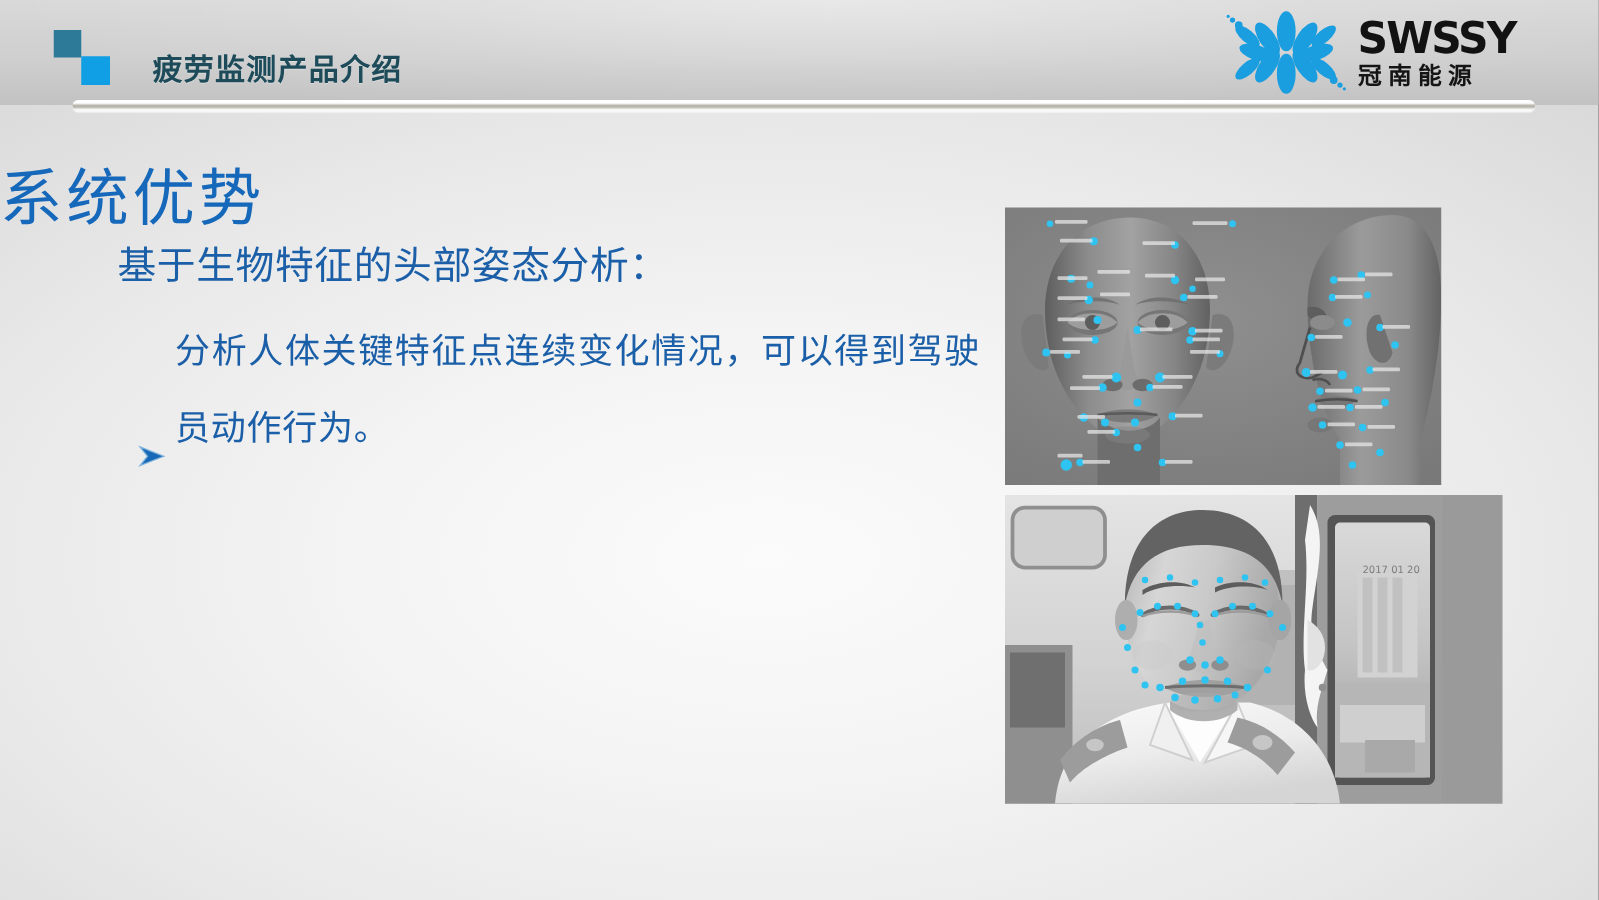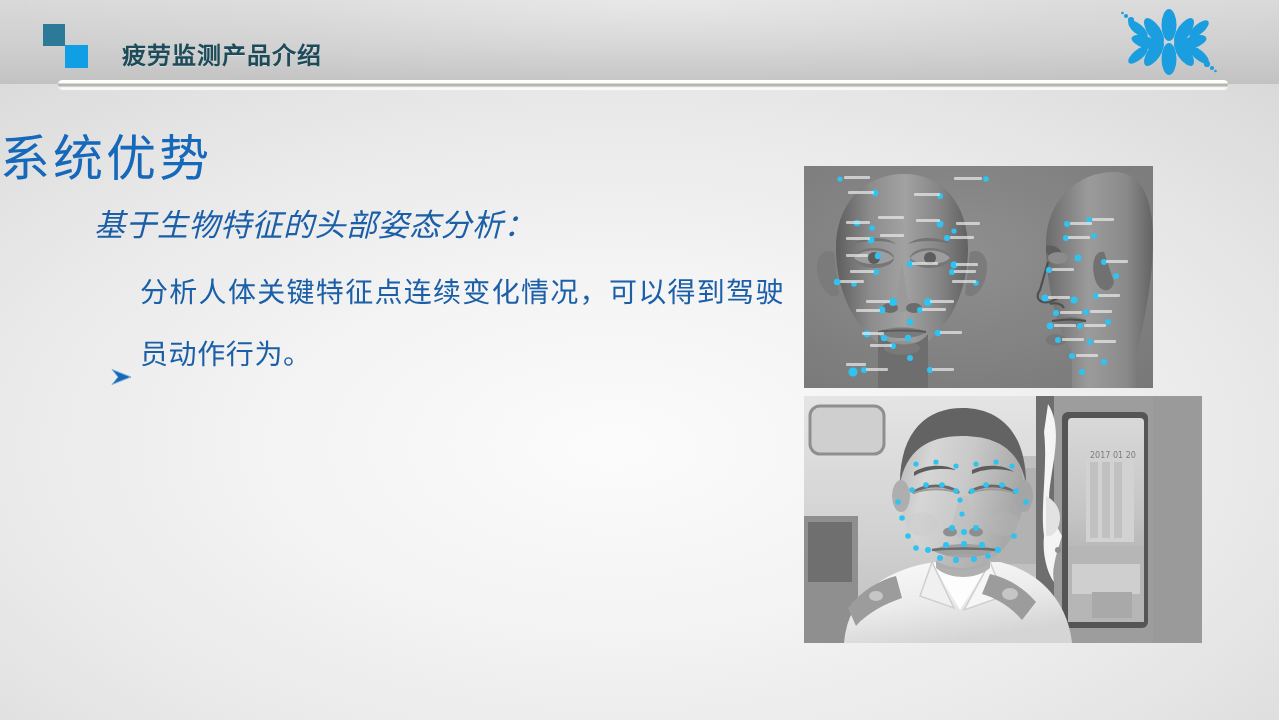--- a/index.html
+++ b/index.html
@@ -133,23 +133,22 @@
     position: absolute;
     left: 94px;
     top: 190px;
     width: 690px;
   }
   .lead {
     font-size: 31px;
     color: #1b5fa8;
     line-height: 46px;
     letter-spacing: 0.5px;
-    margin: 12px 0 14px 0;
+    margin: 0 0 14px 0;
     white-space: nowrap;
-    font-style: italic;
   }
   .bullet {
     display: flex;
     align-items: flex-end;
     margin: 0 0 3px 0;
     padding-left: 46px;
   }
   .bullet-mark {
     flex: 0 0 auto;
     width: 30px;
@@ -224,20 +223,24 @@
             <ellipse cx="17" cy="48" rx="5" ry="12" transform="rotate(50 17 48)"></ellipse>
 
             <circle cx="10" cy="13" r="3.1"></circle>
             <circle cx="5" cy="9" r="2.1"></circle>
             <circle cx="1.5" cy="6" r="1.3"></circle>
             <circle cx="86" cy="57" r="3.1"></circle>
             <circle cx="91" cy="61" r="2.1"></circle>
             <circle cx="94.5" cy="64" r="1.3"></circle>
           </g>
         </svg>
+      </span>
+      <span class="logo-text">
+        <span class="logo-word">SWSSY</span>
+        <span class="logo-cn">冠南能源</span>
       </span>
     </div>
   </div>
 
   <div class="divider"></div>
 
   <div class="slide-title">系统优势</div>
 
   <div class="body-col">
 

